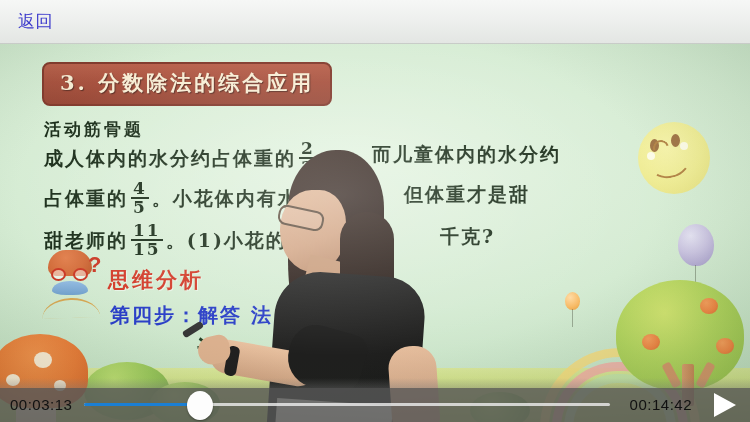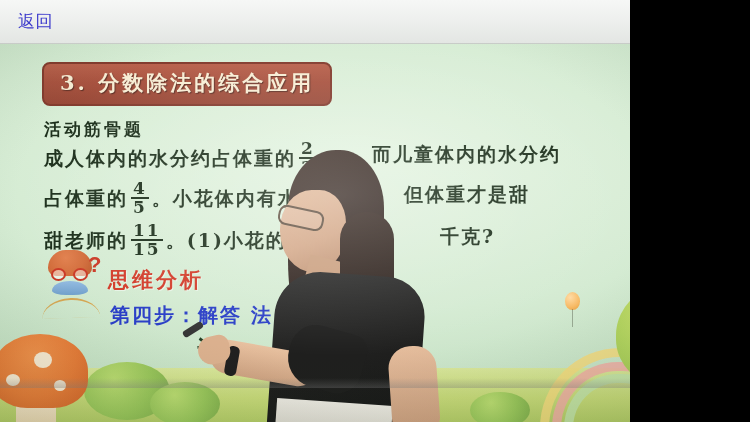--- a/index.html
+++ b/index.html
@@ -5,21 +5,21 @@
   html, body {
     margin: 0;
     padding: 0;
     background: #000;
   }
   body {
     font-family: "Liberation Sans", sans-serif;
   }
   .app {
     position: relative;
-    width: 630px;
+    width: 750px;
     height: 422px;
     overflow: hidden;
     background: #000;
   }
 
   
   .navbar {
     position: absolute;
     left: 0; top: 0;
     width: 750px; height: 44px;
@@ -624,14 +624,24 @@
       <div class="t-wrist"></div>
       <div class="t-hand"></div>
       <div class="t-marker"></div>
       <div class="t-arm-right"></div>
     </div>
 
     <div class="board-vignette"></div>
   </div>
 
   <div class="topbar-fade"></div>
+  <div class="controls">
+    <div class="time cur">00:03:13</div>
+    <div class="progress-wrap">
+      <div class="track"></div>
+      <div class="track-fill" style="width: 22%;"></div>
+      <div class="thumb" style="left: 22%;"></div>
+    </div>
+    <div class="time tot">00:14:42</div>
+    <div class="play-btn"></div>
+  </div>
 
 </div>
 
 </body></html>

